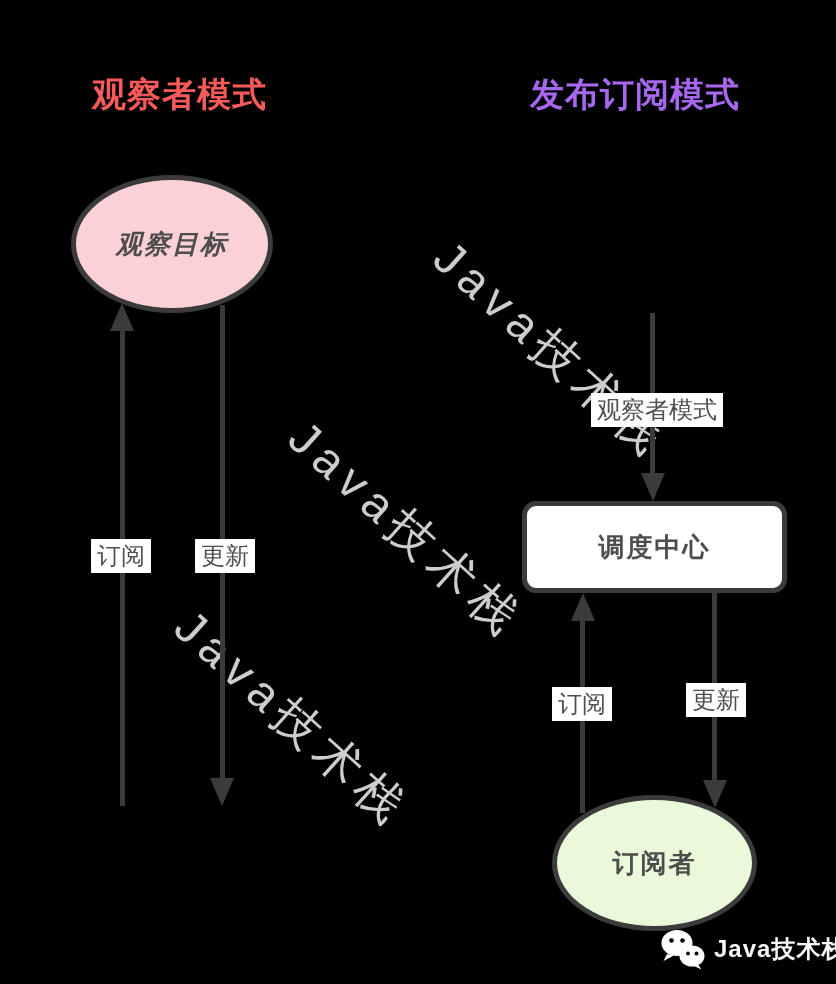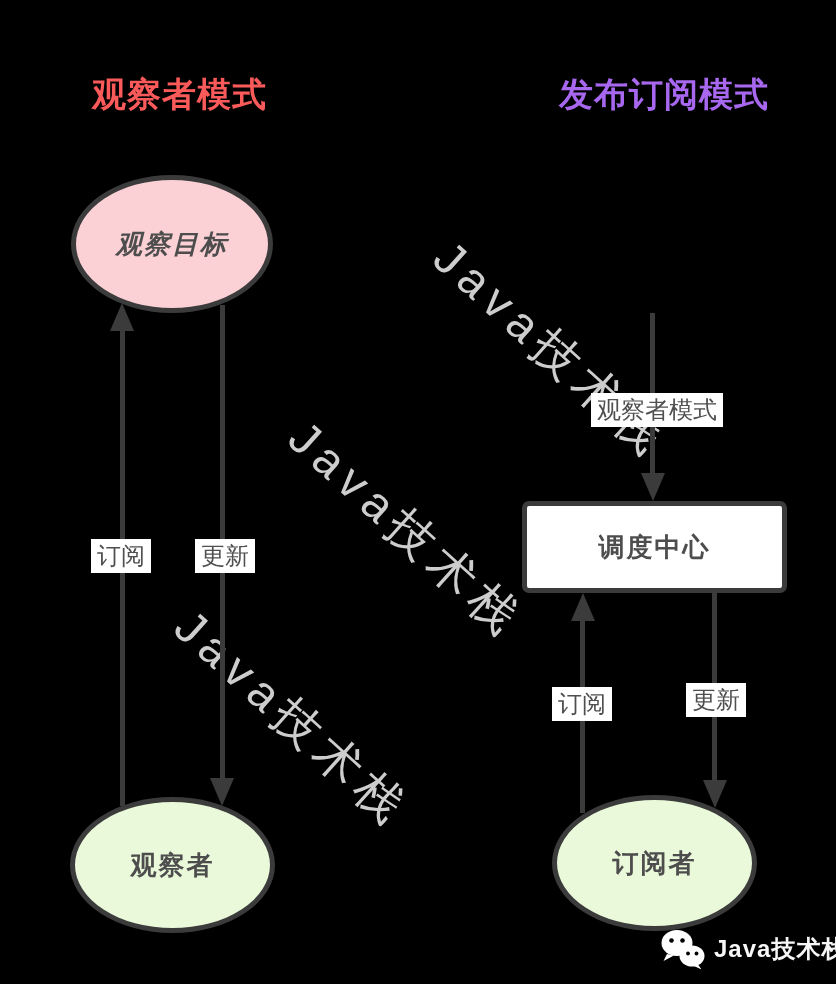--- a/index.html
+++ b/index.html
@@ -13,33 +13,33 @@
     --watermark:#D9D9D9;
     --background:#000000;
     --label-bg:#FFFFFF;
   }
   html,body{margin:0;padding:0;background:var(--background);}
   body{font-family:"Liberation Sans","DejaVu Sans",sans-serif;}
   #canvas{position:relative;width:836px;height:984px;background:var(--background);overflow:hidden;}
 
   .pattern-title{position:absolute;font-size:34px;font-weight:bold;letter-spacing:1px;white-space:nowrap;}
   .title-observer{left:92px;top:72px;color:var(--observer-title);}
-  .title-pubsub{left:559px;top:72px;color:var(--pubsub-title);text-align:center;}
+  .title-pubsub{left:530px;top:72px;color:var(--pubsub-title);text-align:center;}
 
   .node{position:absolute;display:flex;align-items:center;justify-content:center;
         border:5px solid var(--stroke);box-sizing:border-box;
         color:var(--node-text);font-size:26px;font-weight:600;letter-spacing:2px;white-space:nowrap;z-index:3;}
   .ellipse{border-radius:50%;}
   .pink{background:var(--node-pink);font-style:italic;}
   .green{background:var(--node-green);}
   .node-subject{left:71px;top:175px;width:202px;height:138px;}
   .node-publisher{left:553px;top:173px;width:202px;height:142px;}
   .node-observer{left:70px;top:797px;width:205px;height:136px;}
   .node-subscriber{left:552px;top:795px;width:205px;height:136px;}
-  .node-broker{left:522px;top:501px;width:265px;height:92px;background:#fff;border-radius:7px;}
+  .node-broker{left:522px;top:501px;width:265px;height:92px;background:#fff;border-radius:14px;}
 
   .line{position:absolute;width:5px;background:var(--stroke);z-index:2;}
   .line-sub-left{left:120px;top:328px;height:478px;}
   .line-upd-left{left:220px;top:305px;height:480px;}
   .line-publish{left:650px;top:313px;height:164px;}
   .line-sub-right{left:580px;top:617px;height:196px;}
   .line-upd-right{left:712px;top:593px;height:190px;}
 
   .arrow{position:absolute;width:0;height:0;z-index:2;}
   .arrow-up{border-left:12px solid transparent;border-right:12px solid transparent;border-bottom:28px solid var(--stroke);}
@@ -92,23 +92,20 @@
   <div class="arrow arrow-down arr-publish"></div>
   <div class="arrow arrow-up arr-sub-right"></div>
   <div class="arrow arrow-down arr-upd-right"></div>
 
   <div class="node ellipse pink node-subject">
     <span>观察目标</span>
   </div>
   <div class="node node-broker">
     <span>调度中心</span>
   </div>
-  <div class="node ellipse green node-observer">
-    <span>观察者</span>
-  </div>
   <div class="node ellipse green node-subscriber">
     <span>订阅者</span>
   </div>
 
   <div class="edge-label lbl-sub-left">订阅</div>
   <div class="edge-label lbl-upd-left">更新</div>
   <div class="edge-label lbl-publish">观察者模式</div>
   <div class="edge-label lbl-sub-right">订阅</div>
   <div class="edge-label lbl-upd-right">更新</div>
 

